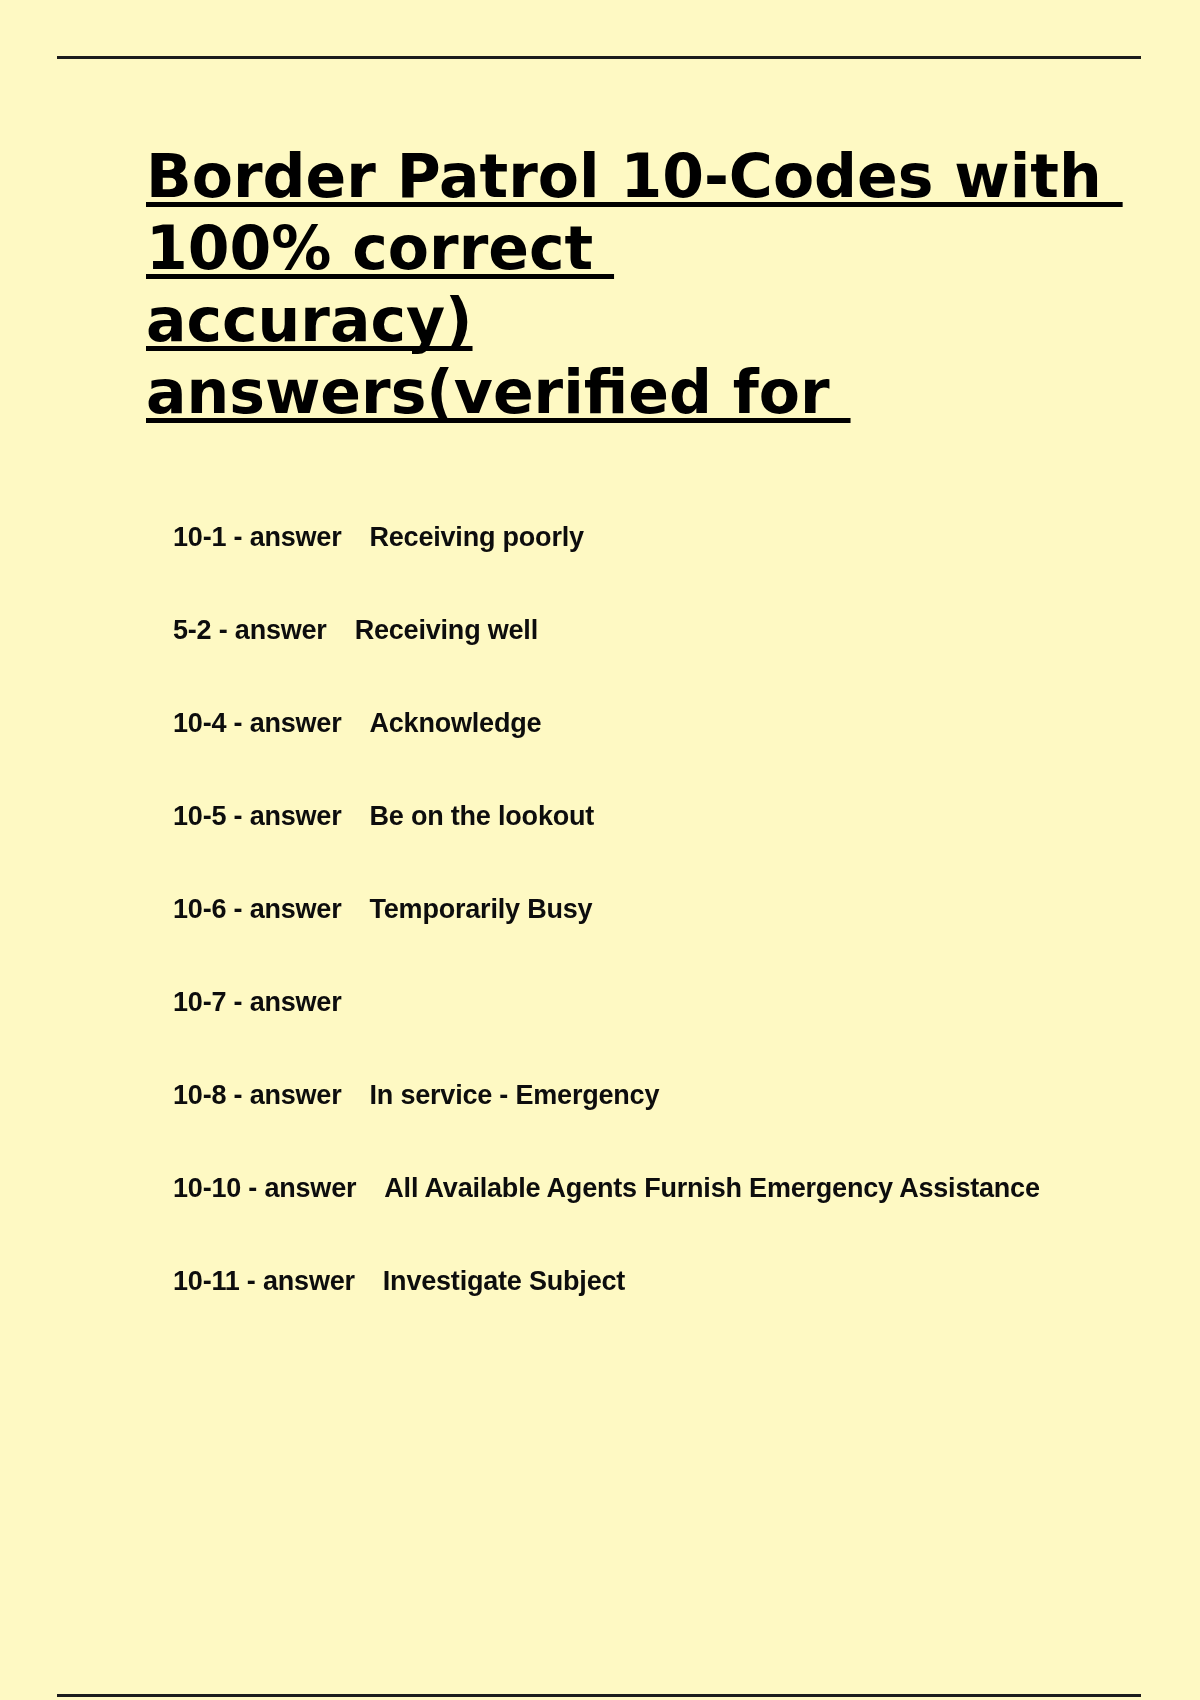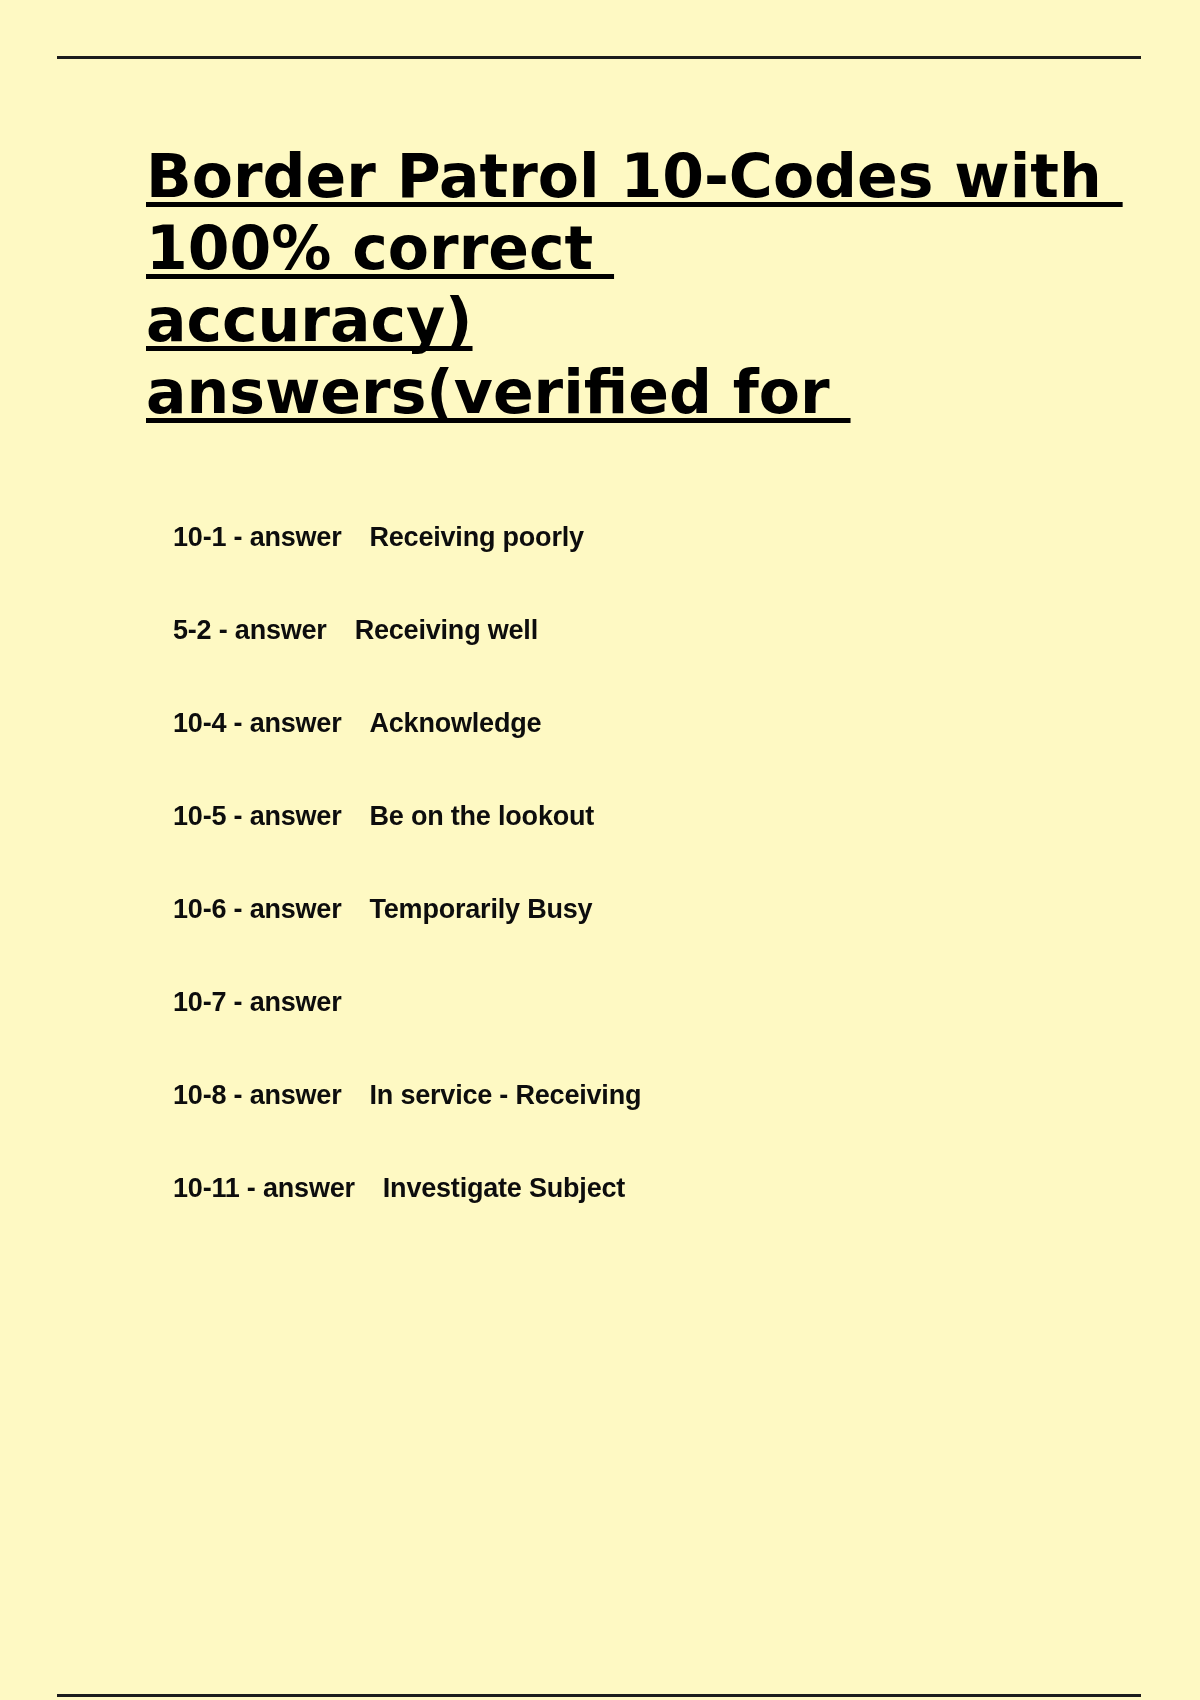--- a/index.html
+++ b/index.html
@@ -102,21 +102,25 @@
     </div>
     <div class="qa-row">
       <span class="qa-label">10-6 - answer</span>
       <span class="qa-value">Temporarily Busy</span>
     </div>
     <div class="qa-row">
       <span class="qa-label">10-7 - answer</span>
     </div>
     <div class="qa-row">
       <span class="qa-label">10-8 - answer</span>
-      <span class="qa-value">In service - Receiving</span>
+      <span class="qa-value">In service - Emergency</span>
+    </div>
+    <div class="qa-row">
+      <span class="qa-label">10-10 - answer</span>
+      <span class="qa-value">All Available Agents Furnish Emergency Assistance</span>
     </div>
     <div class="qa-row">
       <span class="qa-label">10-11 - answer</span>
       <span class="qa-value">Investigate Subject</span>
     </div>
   </div>
 
   <div class="rule bottom"></div>
 
 </div>

